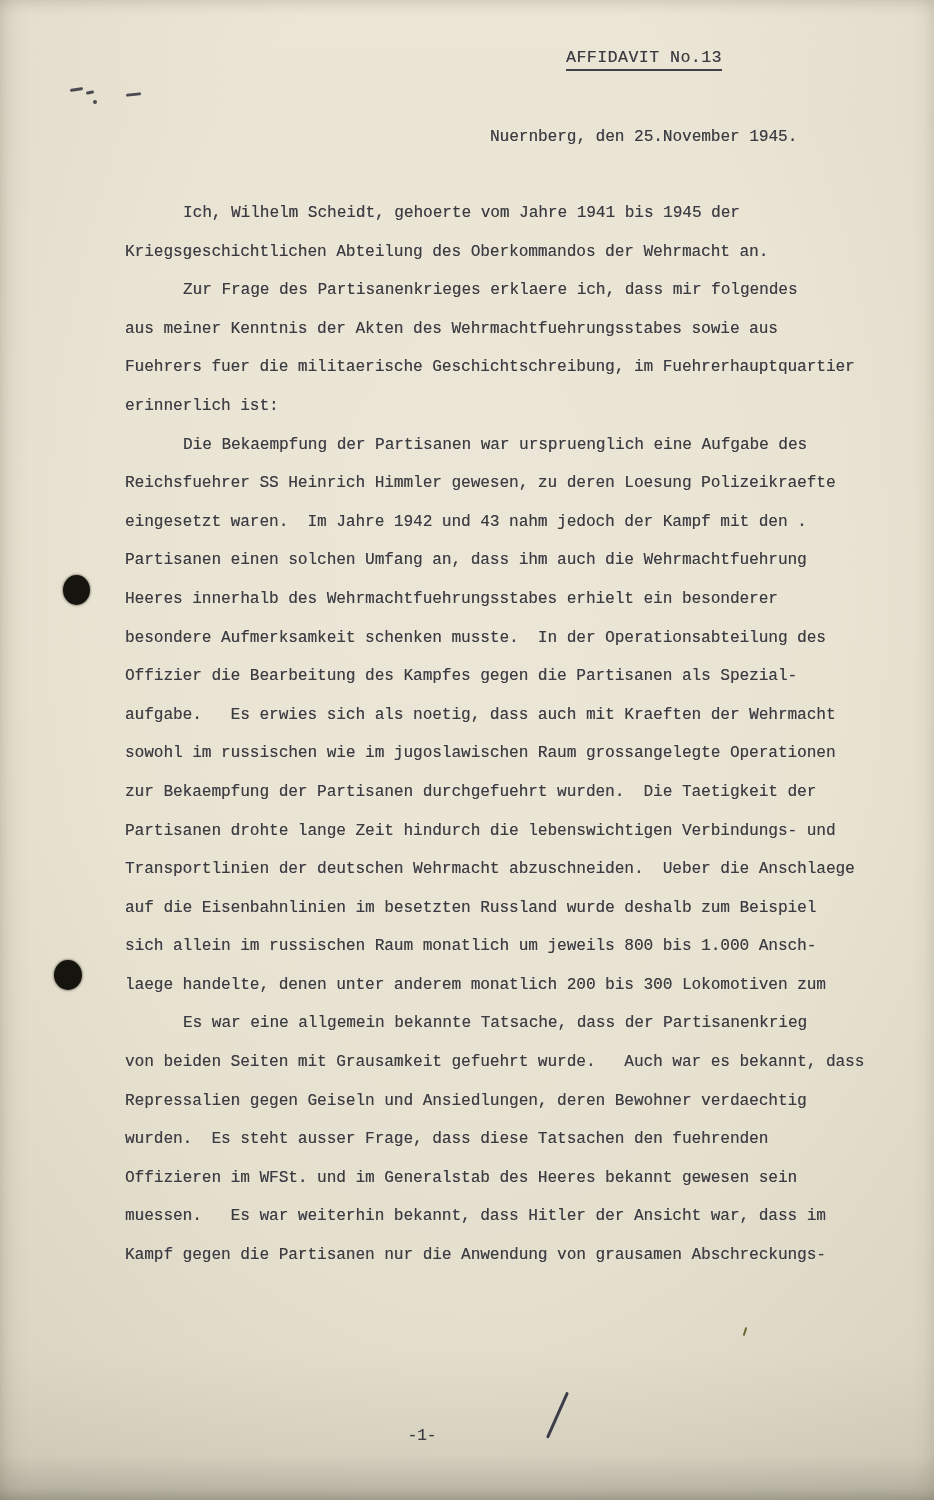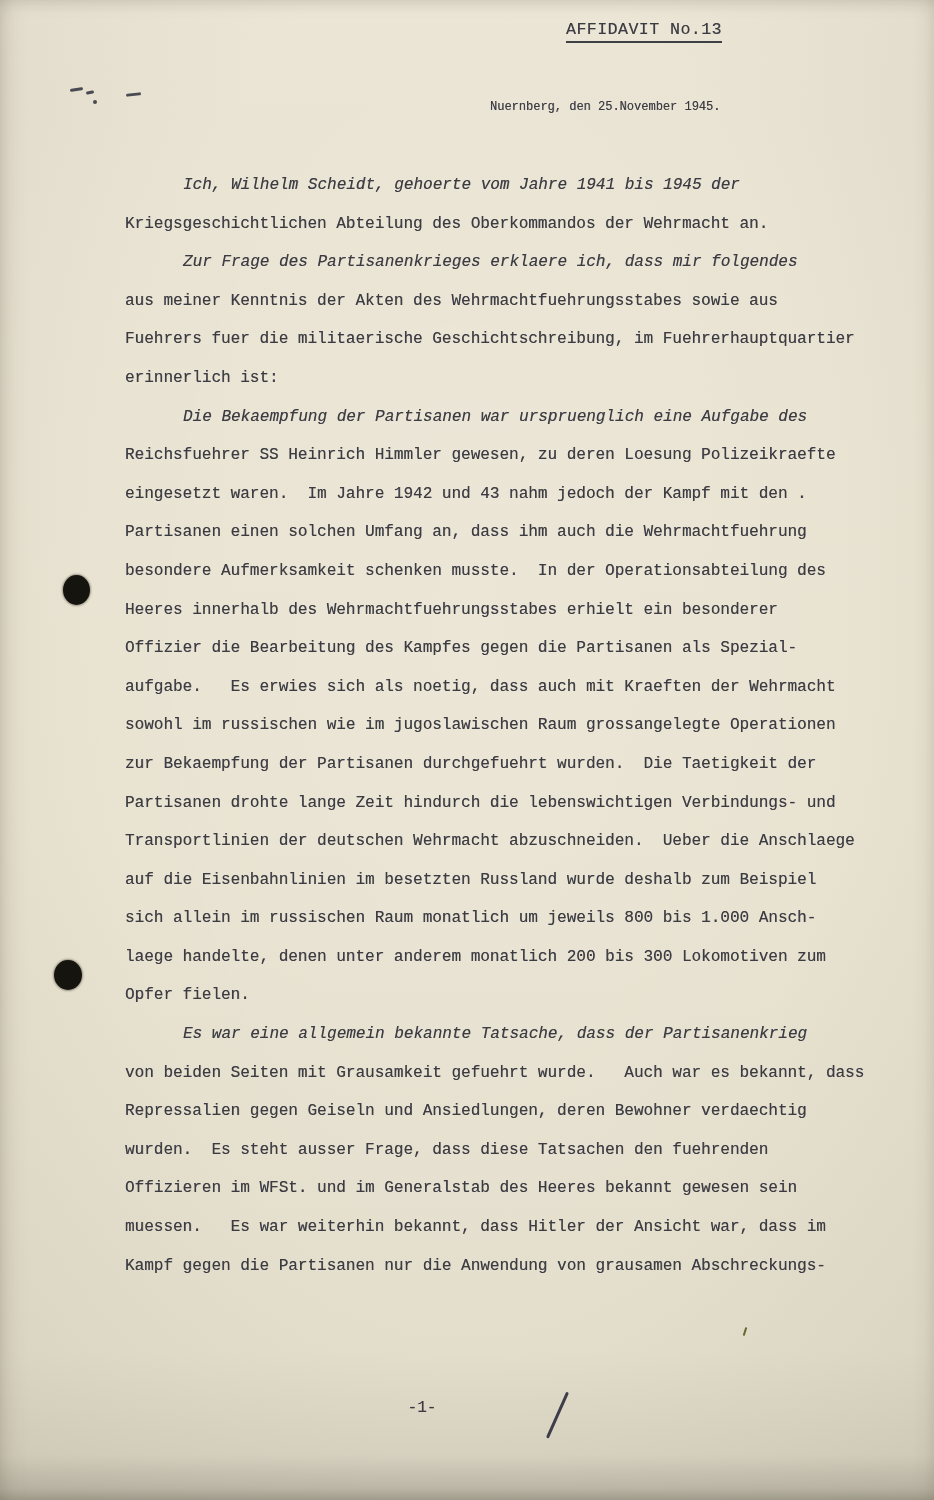--- a/index.html
+++ b/index.html
@@ -24,40 +24,40 @@
       rgba(120,110,88,0.10) 100%);
     pointer-events: none;
   }
   .edge-shade {
     position: absolute; inset: 0;
     box-shadow: inset 14px 0 24px -14px rgba(110,100,80,0.35),
                 inset -10px 0 22px -12px rgba(110,100,80,0.28),
                 inset 0 10px 20px -12px rgba(110,100,80,0.22);
     pointer-events: none;
   }
-  .ink { text-shadow: 0.3px 0.3px 0.6px rgba(59,59,66,0.55); }
+  .ink { text-shadow: 0.3px 0.3px 0.6px rgba(59,59,66,0.55); margin-top: 28px; }
 
   .doc-title {
     position: absolute; left: 566px; top: 20px;
     font-size: 16.5px; letter-spacing: 0.5px;
     padding-bottom: 2px;
     border-bottom: 2px solid #3f3f46;
     white-space: pre;
   }
   .dateline {
     position: absolute; left: 490px; top: 100px;
-    font-size: 12px; white-space: pre;
+    font-size: 16px; white-space: pre;
   }
   .text-block {
     position: absolute; left: 125px; top: 166px; width: 760px;
     font-size: 16px; line-height: 38.6px;
   }
   .para { margin: 0; padding: 0; }
   .line { display: block; white-space: pre; }
-  .line.first { padding-left: 58px; font-style: italic; }
+  .line.first { padding-left: 58px; }
   .page-number {
     position: absolute; left: 0; right: 90px; top: 1399px;
     text-align: center; font-size: 16px;
   }
 
   
   .hole {
     position: absolute; background: #15140f; border-radius: 50%;
     box-shadow: 0 0 2px 1px rgba(60,55,40,0.45);
   }
@@ -100,32 +100,31 @@
     <span class="line">aus meiner Kenntnis der Akten des Wehrmachtfuehrungsstabes sowie aus</span>
     <span class="line">Fuehrers fuer die militaerische Geschichtschreibung, im Fuehrerhauptquartier</span>
     <span class="line">erinnerlich ist:</span>
   </p>
 
   <p class="para">
     <span class="line first">Die Bekaempfung der Partisanen war urspruenglich eine Aufgabe des</span>
     <span class="line">Reichsfuehrer SS Heinrich Himmler gewesen, zu deren Loesung Polizeikraefte</span>
     <span class="line">eingesetzt waren.  Im Jahre 1942 und 43 nahm jedoch der Kampf mit den .</span>
     <span class="line">Partisanen einen solchen Umfang an, dass ihm auch die Wehrmachtfuehrung</span>
+    <span class="line">Heeres innerhalb des Wehrmachtfuehrungsstabes erhielt ein besonderer</span>
     <span class="line">besondere Aufmerksamkeit schenken musste.  In der Operationsabteilung des</span>
-    <span class="line">Heeres innerhalb des Wehrmachtfuehrungsstabes erhielt ein besonderer</span>
     <span class="line">Offizier die Bearbeitung des Kampfes gegen die Partisanen als Spezial-</span>
     <span class="line">aufgabe.   Es erwies sich als noetig, dass auch mit Kraeften der Wehrmacht</span>
     <span class="line">sowohl im russischen wie im jugoslawischen Raum grossangelegte Operationen</span>
     <span class="line">zur Bekaempfung der Partisanen durchgefuehrt wurden.  Die Taetigkeit der</span>
     <span class="line">Partisanen drohte lange Zeit hindurch die lebenswichtigen Verbindungs- und</span>
     <span class="line">Transportlinien der deutschen Wehrmacht abzuschneiden.  Ueber die Anschlaege</span>
     <span class="line">auf die Eisenbahnlinien im besetzten Russland wurde deshalb zum Beispiel</span>
     <span class="line">sich allein im russischen Raum monatlich um jeweils 800 bis 1.000 Ansch-</span>
     <span class="line">laege handelte, denen unter anderem monatlich 200 bis 300 Lokomotiven zum</span>
-    <span class="line">Opfer fielen.</span>
   </p>
 
   <p class="para">
     <span class="line first">Es war eine allgemein bekannte Tatsache, dass der Partisanenkrieg</span>
     <span class="line">von beiden Seiten mit Grausamkeit gefuehrt wurde.   Auch war es bekannt, dass</span>
     <span class="line">Repressalien gegen Geiseln und Ansiedlungen, deren Bewohner verdaechtig</span>
     <span class="line">wurden.  Es steht ausser Frage, dass diese Tatsachen den fuehrenden</span>
     <span class="line">Offizieren im WFSt. und im Generalstab des Heeres bekannt gewesen sein</span>
     <span class="line">muessen.   Es war weiterhin bekannt, dass Hitler der Ansicht war, dass im</span>
     <span class="line">Kampf gegen die Partisanen nur die Anwendung von grausamen Abschreckungs-</span>

